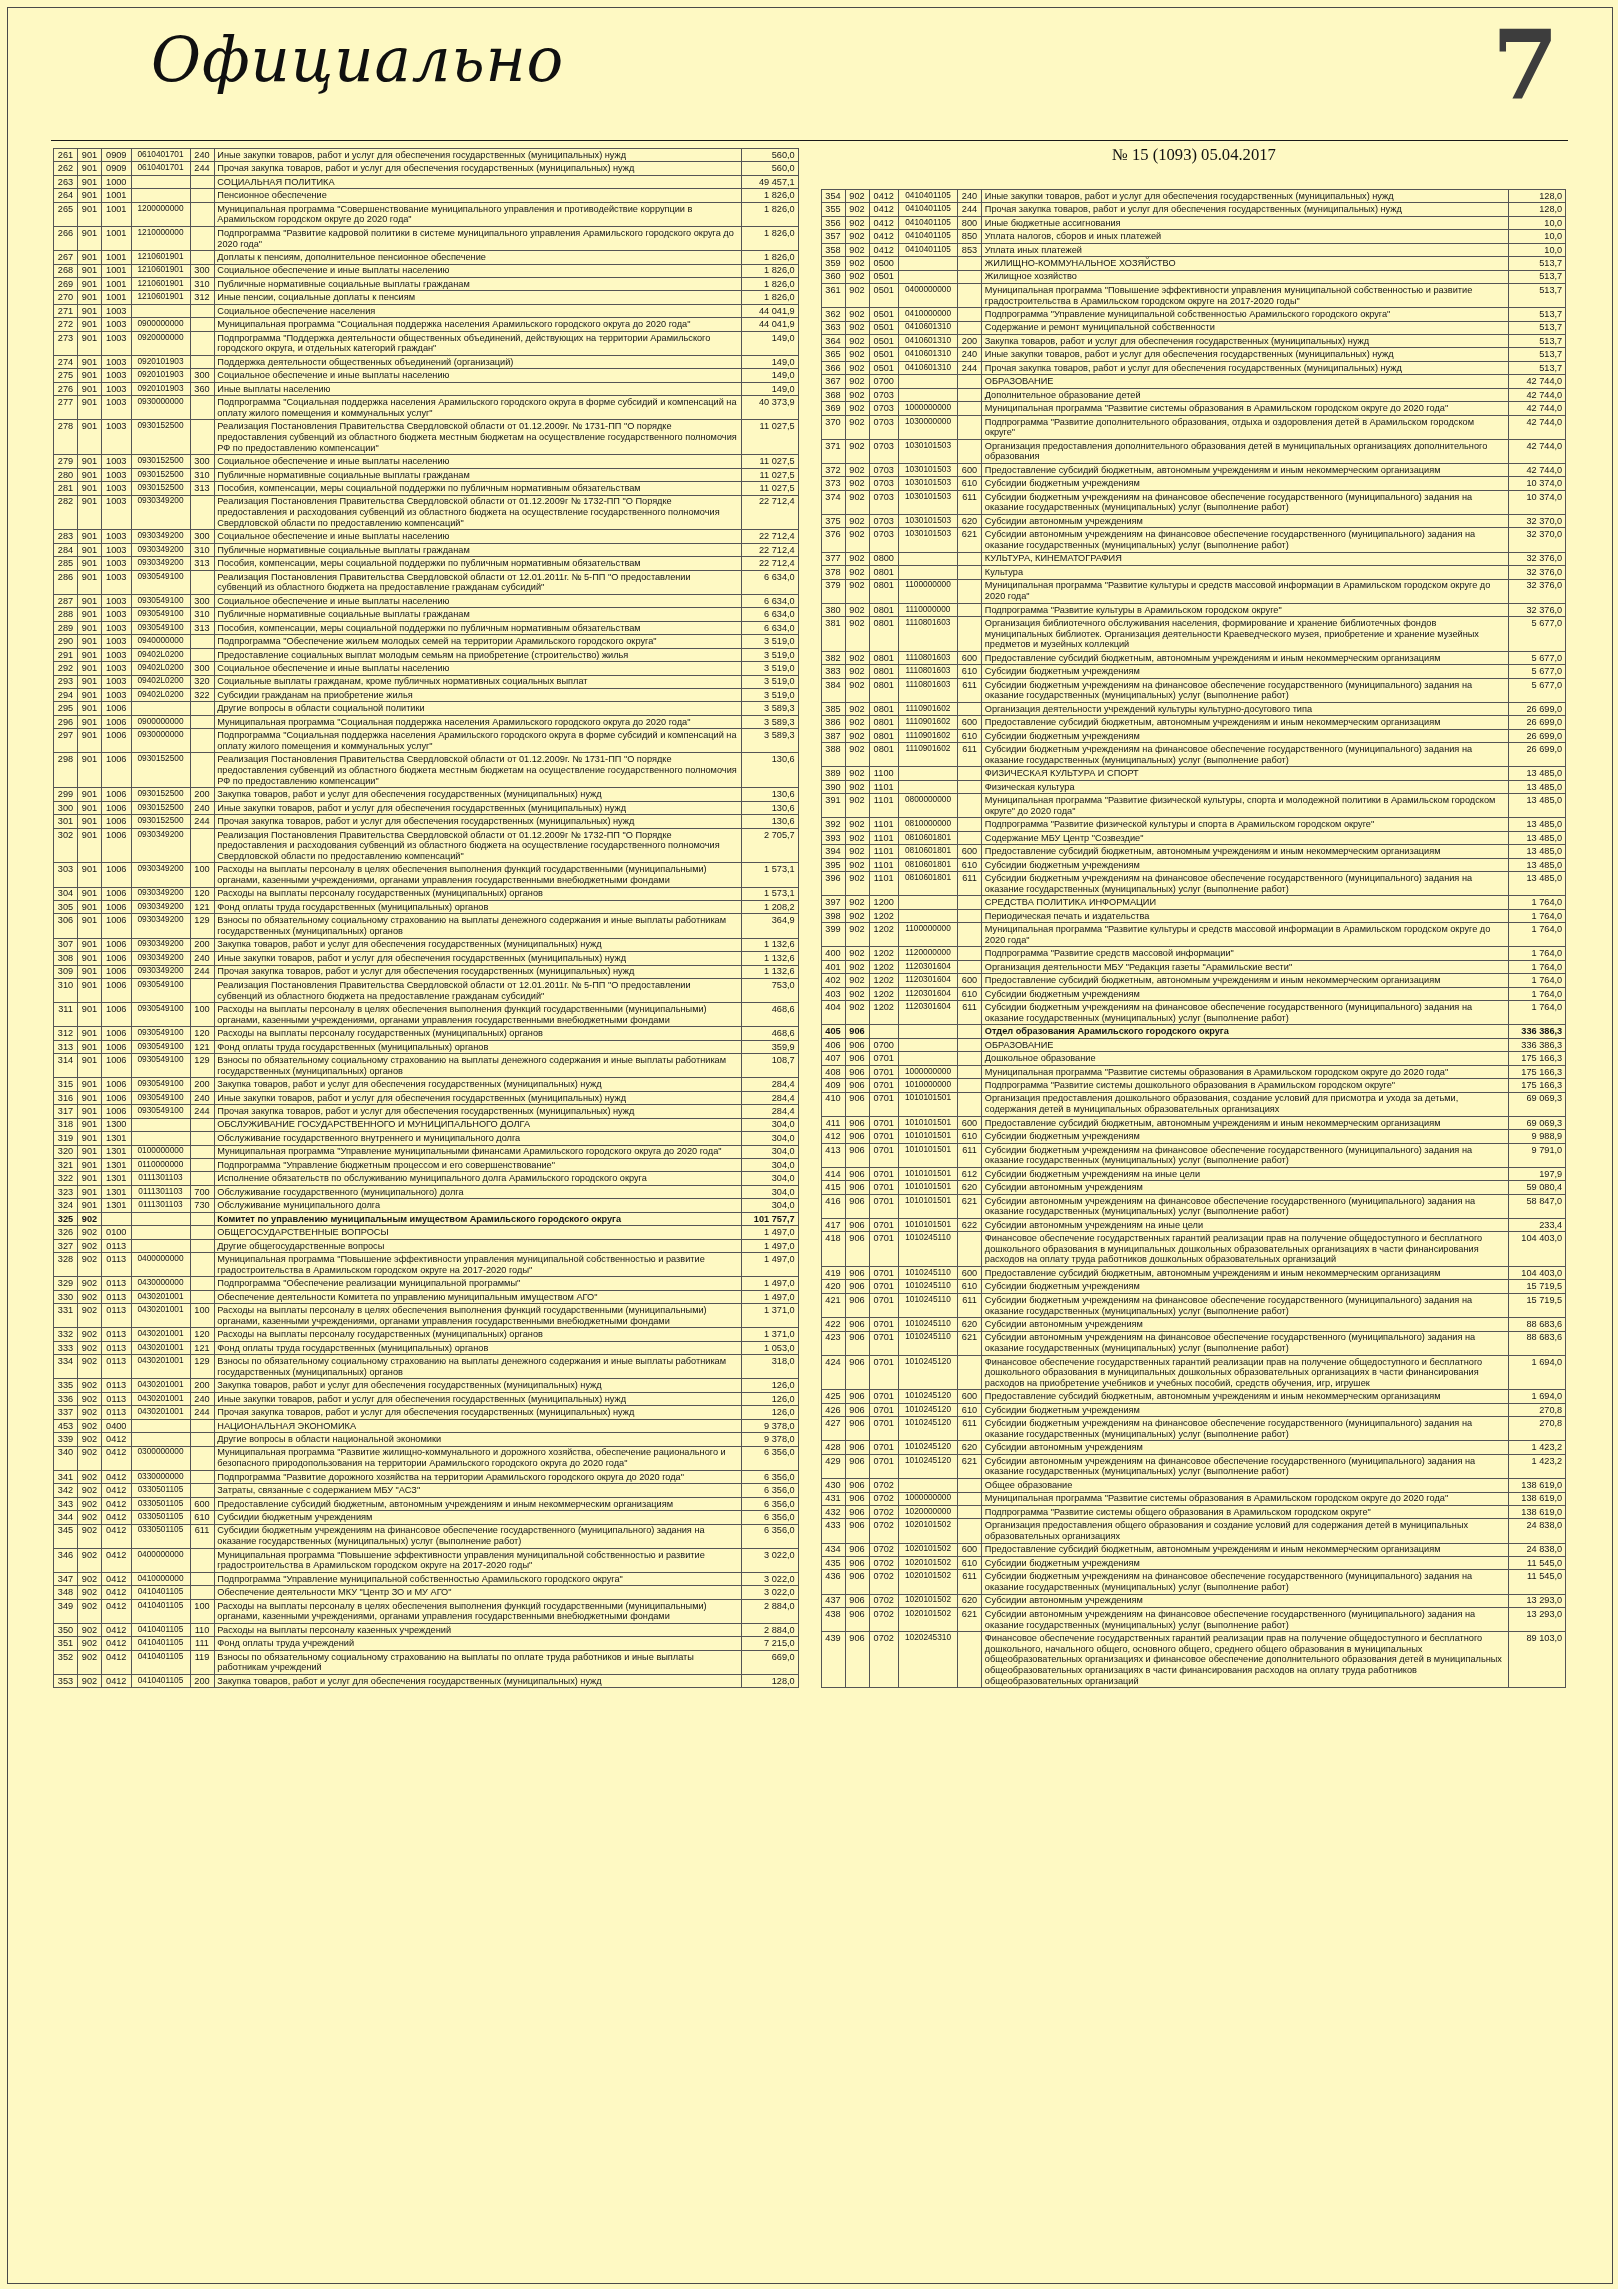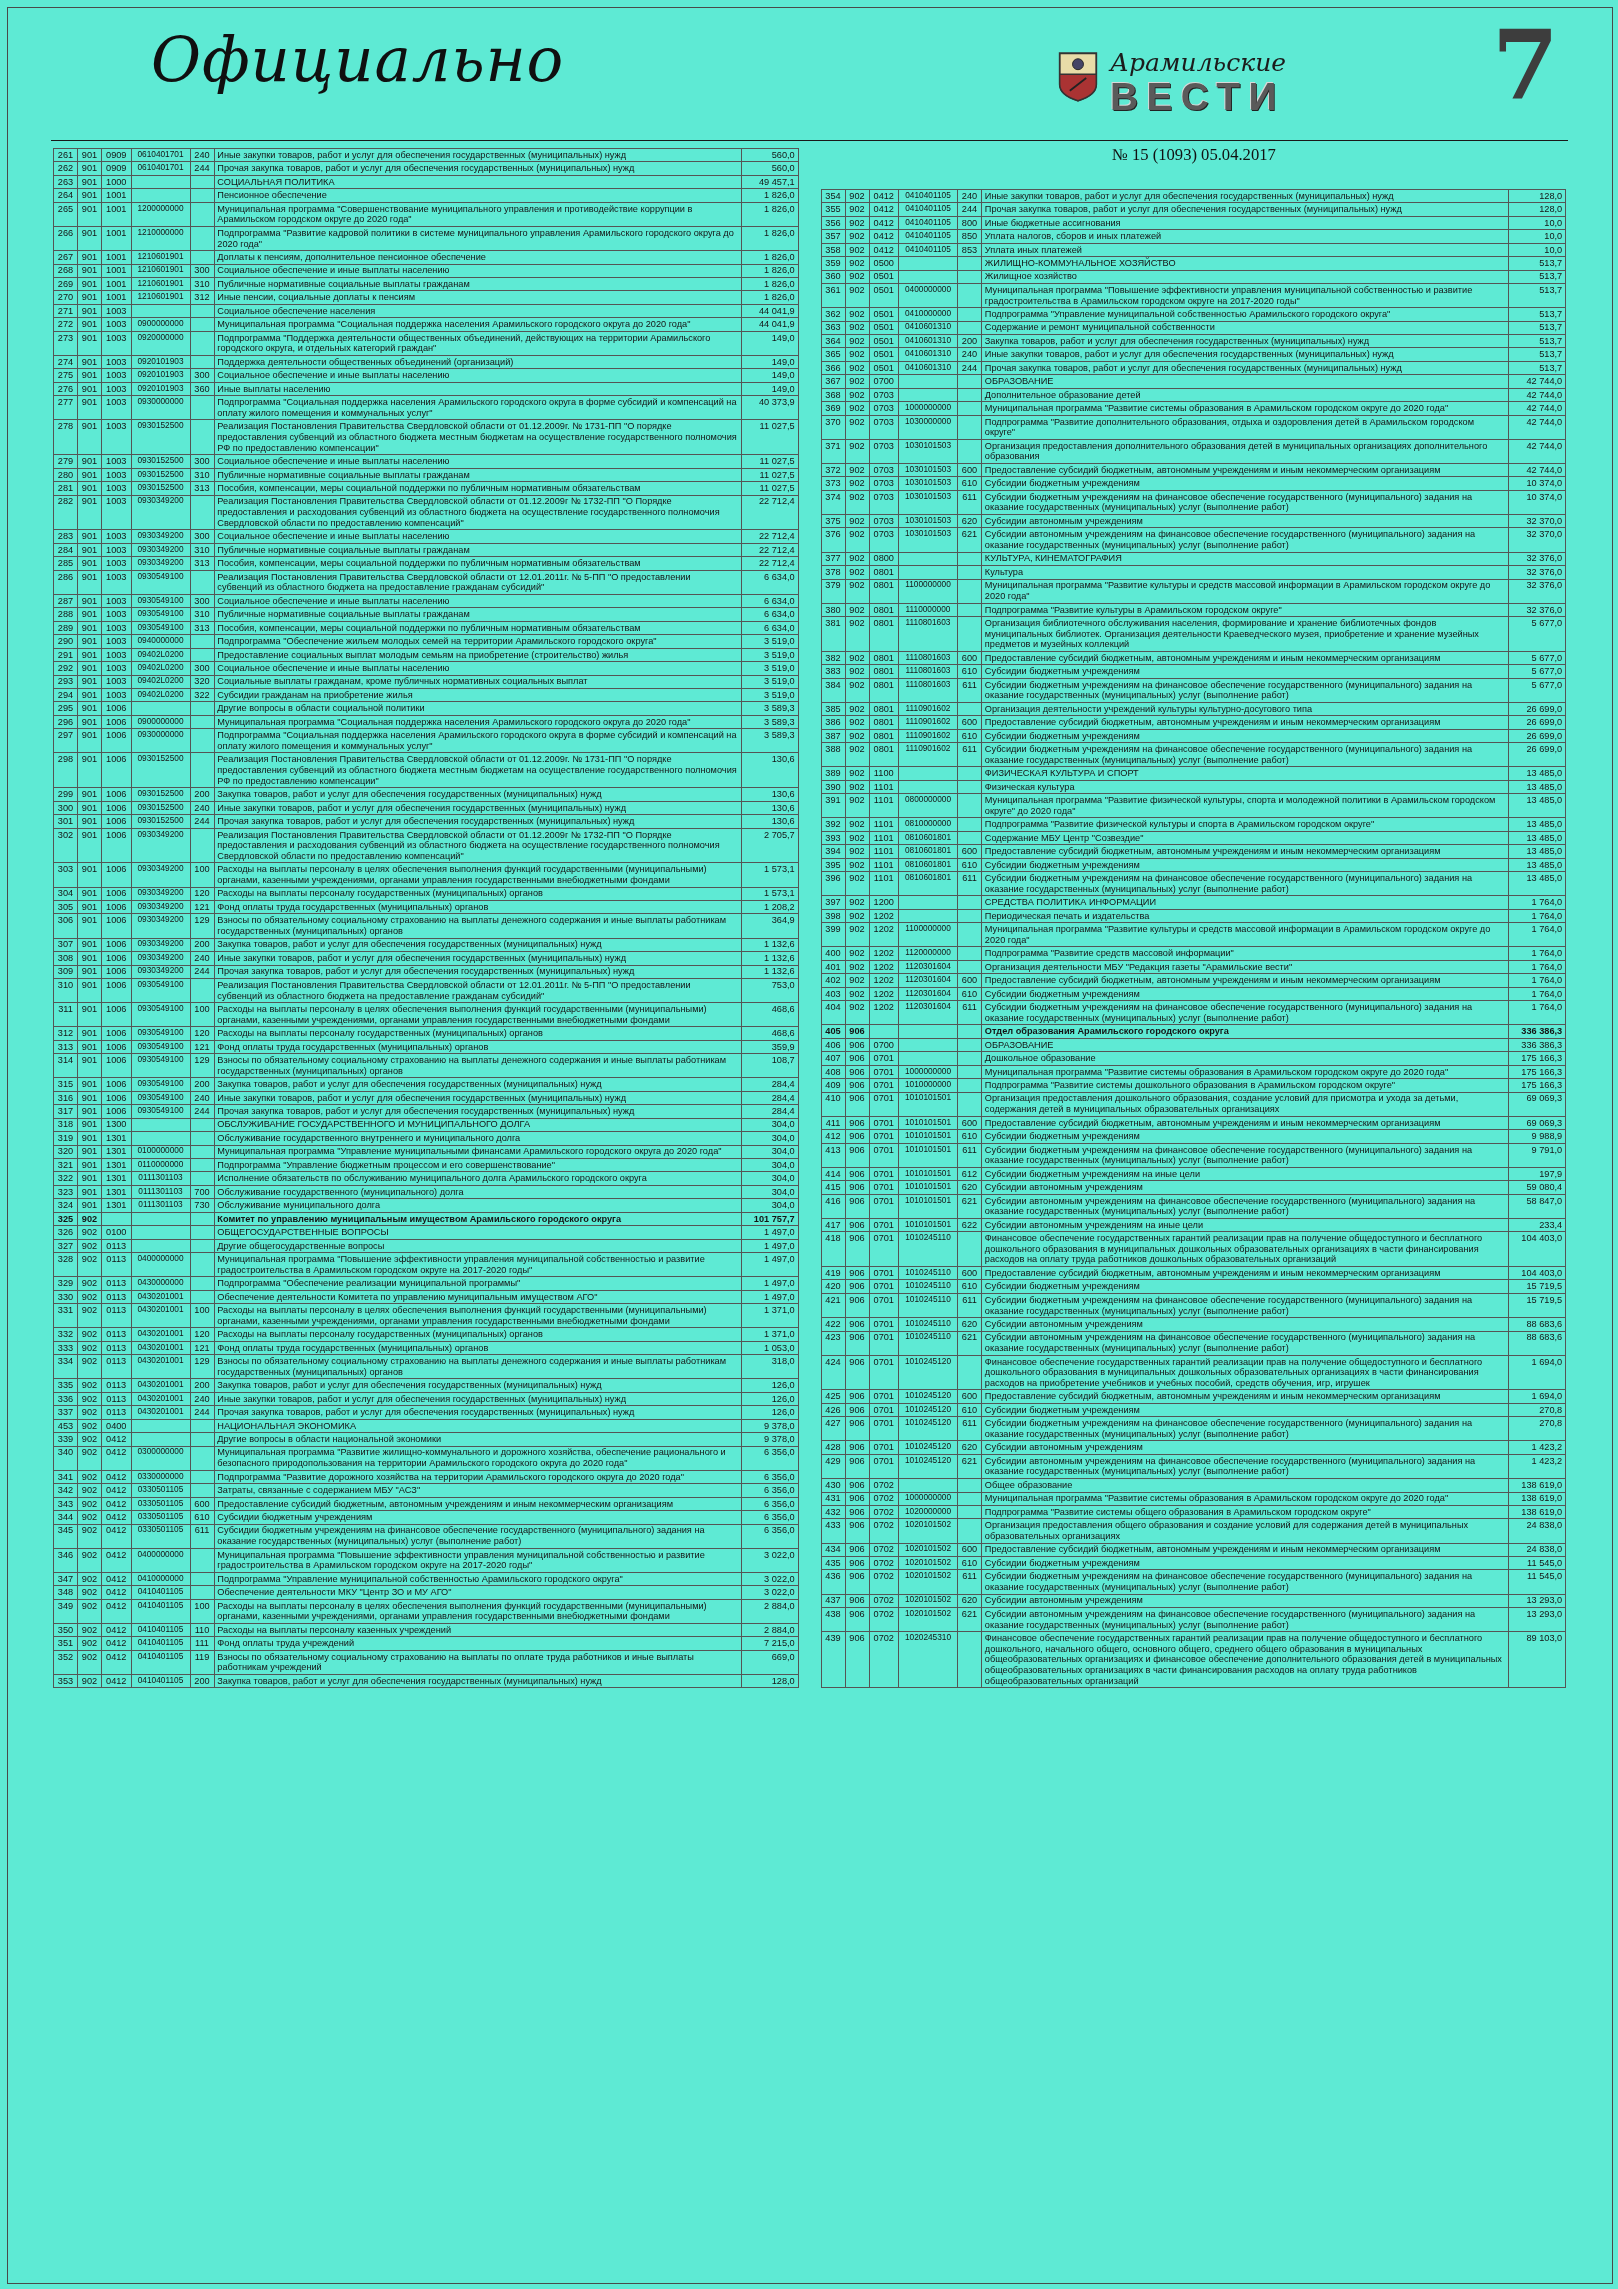--- a/index.html
+++ b/index.html
@@ -1,16 +1,16 @@
 <!DOCTYPE html>
 <html style="font-size:14.8px"><head>
 <meta charset="utf-8">
 <style>
   html,body{margin:0;padding:0;background:#9a9a9a;}
-  .page{position:relative;width:1619px;height:2290px;background:#5eead4;margin:0 auto;
+  .page{position:relative;width:1619px;height:2290px;background:#fef9c3;margin:0 auto;
         font-family:"Liberation Sans",sans-serif;color:#141414;overflow:hidden;}
   .frame{position:absolute;top:6.5px;left:6.5px;right:6.5px;bottom:6.5px;border:0.9px solid #4a4a4a;pointer-events:none;}
 
   
   .masthead{position:absolute;top:22px;left:51px;right:51px;height:114px;}
   .official{position:absolute;left:100px;top:1.8px;font-family:"DejaVu Serif",serif;font-style:italic;
             font-size:61px;letter-spacing:0.9px;color:#101010;}
   .brand{position:absolute;left:1006px;top:28px;display:flex;align-items:flex-start;gap:11px;}
   .crest{width:42px;height:54px;}
   .brand-text{display:flex;flex-direction:column;line-height:1;}
@@ -39,32 +39,20 @@
 </style>
 </head>
 <body>
 
 <div class="page">
   <div class="frame"></div>
 
   <div class="masthead">
     <div class="official">Официально</div>
 
-    <div class="brand">
-      <svg class="crest" viewBox="0 0 46 58" xmlns="http://www.w3.org/2000/svg">
-        <path d="M3 3 h40 v34 q0 12 -20 18 q-20 -6 -20 -18 z" fill="#e8dca8" stroke="#333" stroke-width="2"></path>
-        <path d="M3 26 h40 v11 q0 12 -20 18 q-20 -6 -20 -18 z" fill="#a33" stroke="#333" stroke-width="1.5"></path>
-        <circle cx="23" cy="15" r="6" fill="#446" stroke="#222" stroke-width="1"></circle>
-        <path d="M14 44 l18 -14" stroke="#222" stroke-width="2"></path>
-      </svg>
-      <div class="brand-text">
-        <span class="brand-top">Арамильские</span>
-        <span class="brand-bottom">ВЕСТИ</span>
-      </div>
-    </div>
 
     <div class="issue">№ 15 (1093) 05.04.2017</div>
     <div class="pagenum">7</div>
   </div>
 
   <div class="header-rule"></div>
 
   <div class="columns">
     <div class="col">
         <div class="trow">

